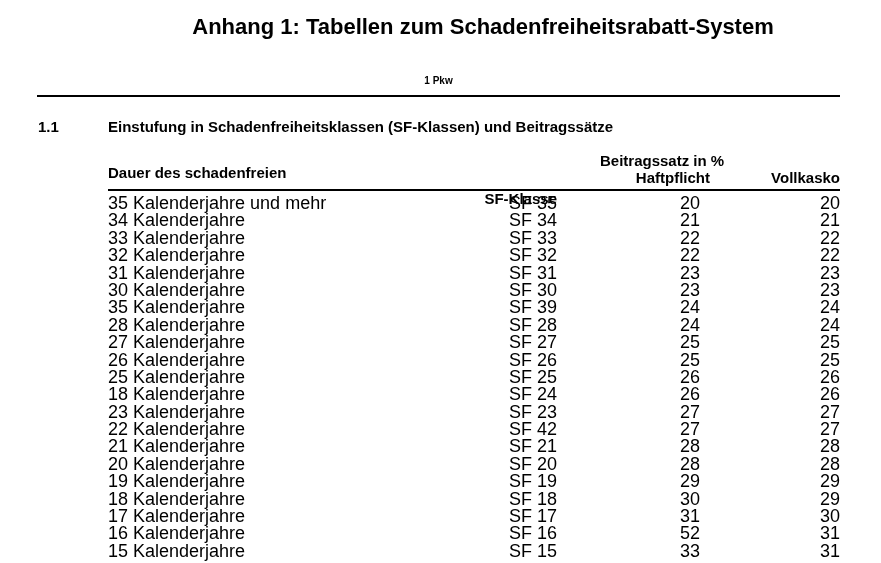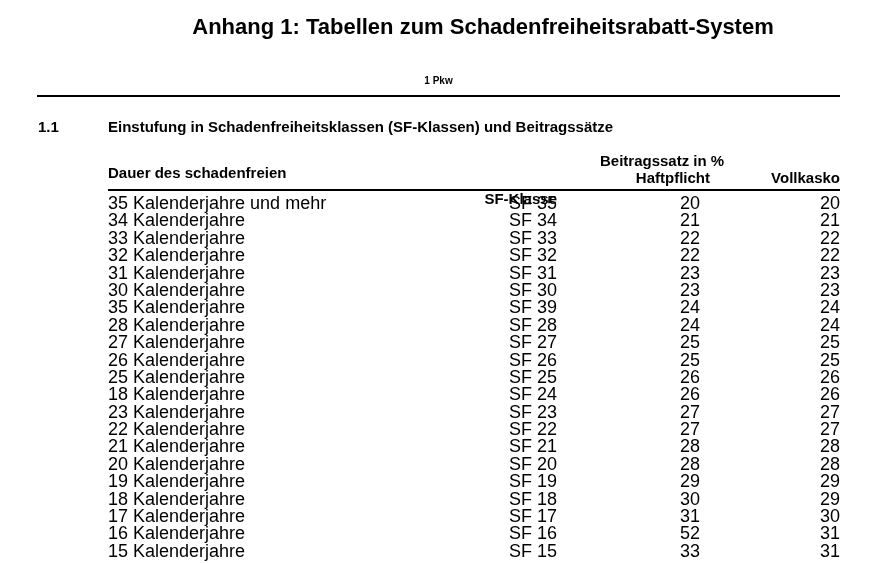--- a/index.html
+++ b/index.html
@@ -135,21 +135,21 @@
       <div class="c-voll">26</div>
     </div>
     <div class="row">
       <div class="c-dauer">23 Kalenderjahre</div>
       <div class="c-sf">SF 23</div>
       <div class="c-haft">27</div>
       <div class="c-voll">27</div>
     </div>
     <div class="row">
       <div class="c-dauer">22 Kalenderjahre</div>
-      <div class="c-sf">SF 22</div>
+      <div class="c-sf">SF 42</div>
       <div class="c-haft">27</div>
       <div class="c-voll">27</div>
     </div>
     <div class="row">
       <div class="c-dauer">21 Kalenderjahre</div>
       <div class="c-sf">SF 21</div>
       <div class="c-haft">28</div>
       <div class="c-voll">28</div>
     </div>
     <div class="row">

